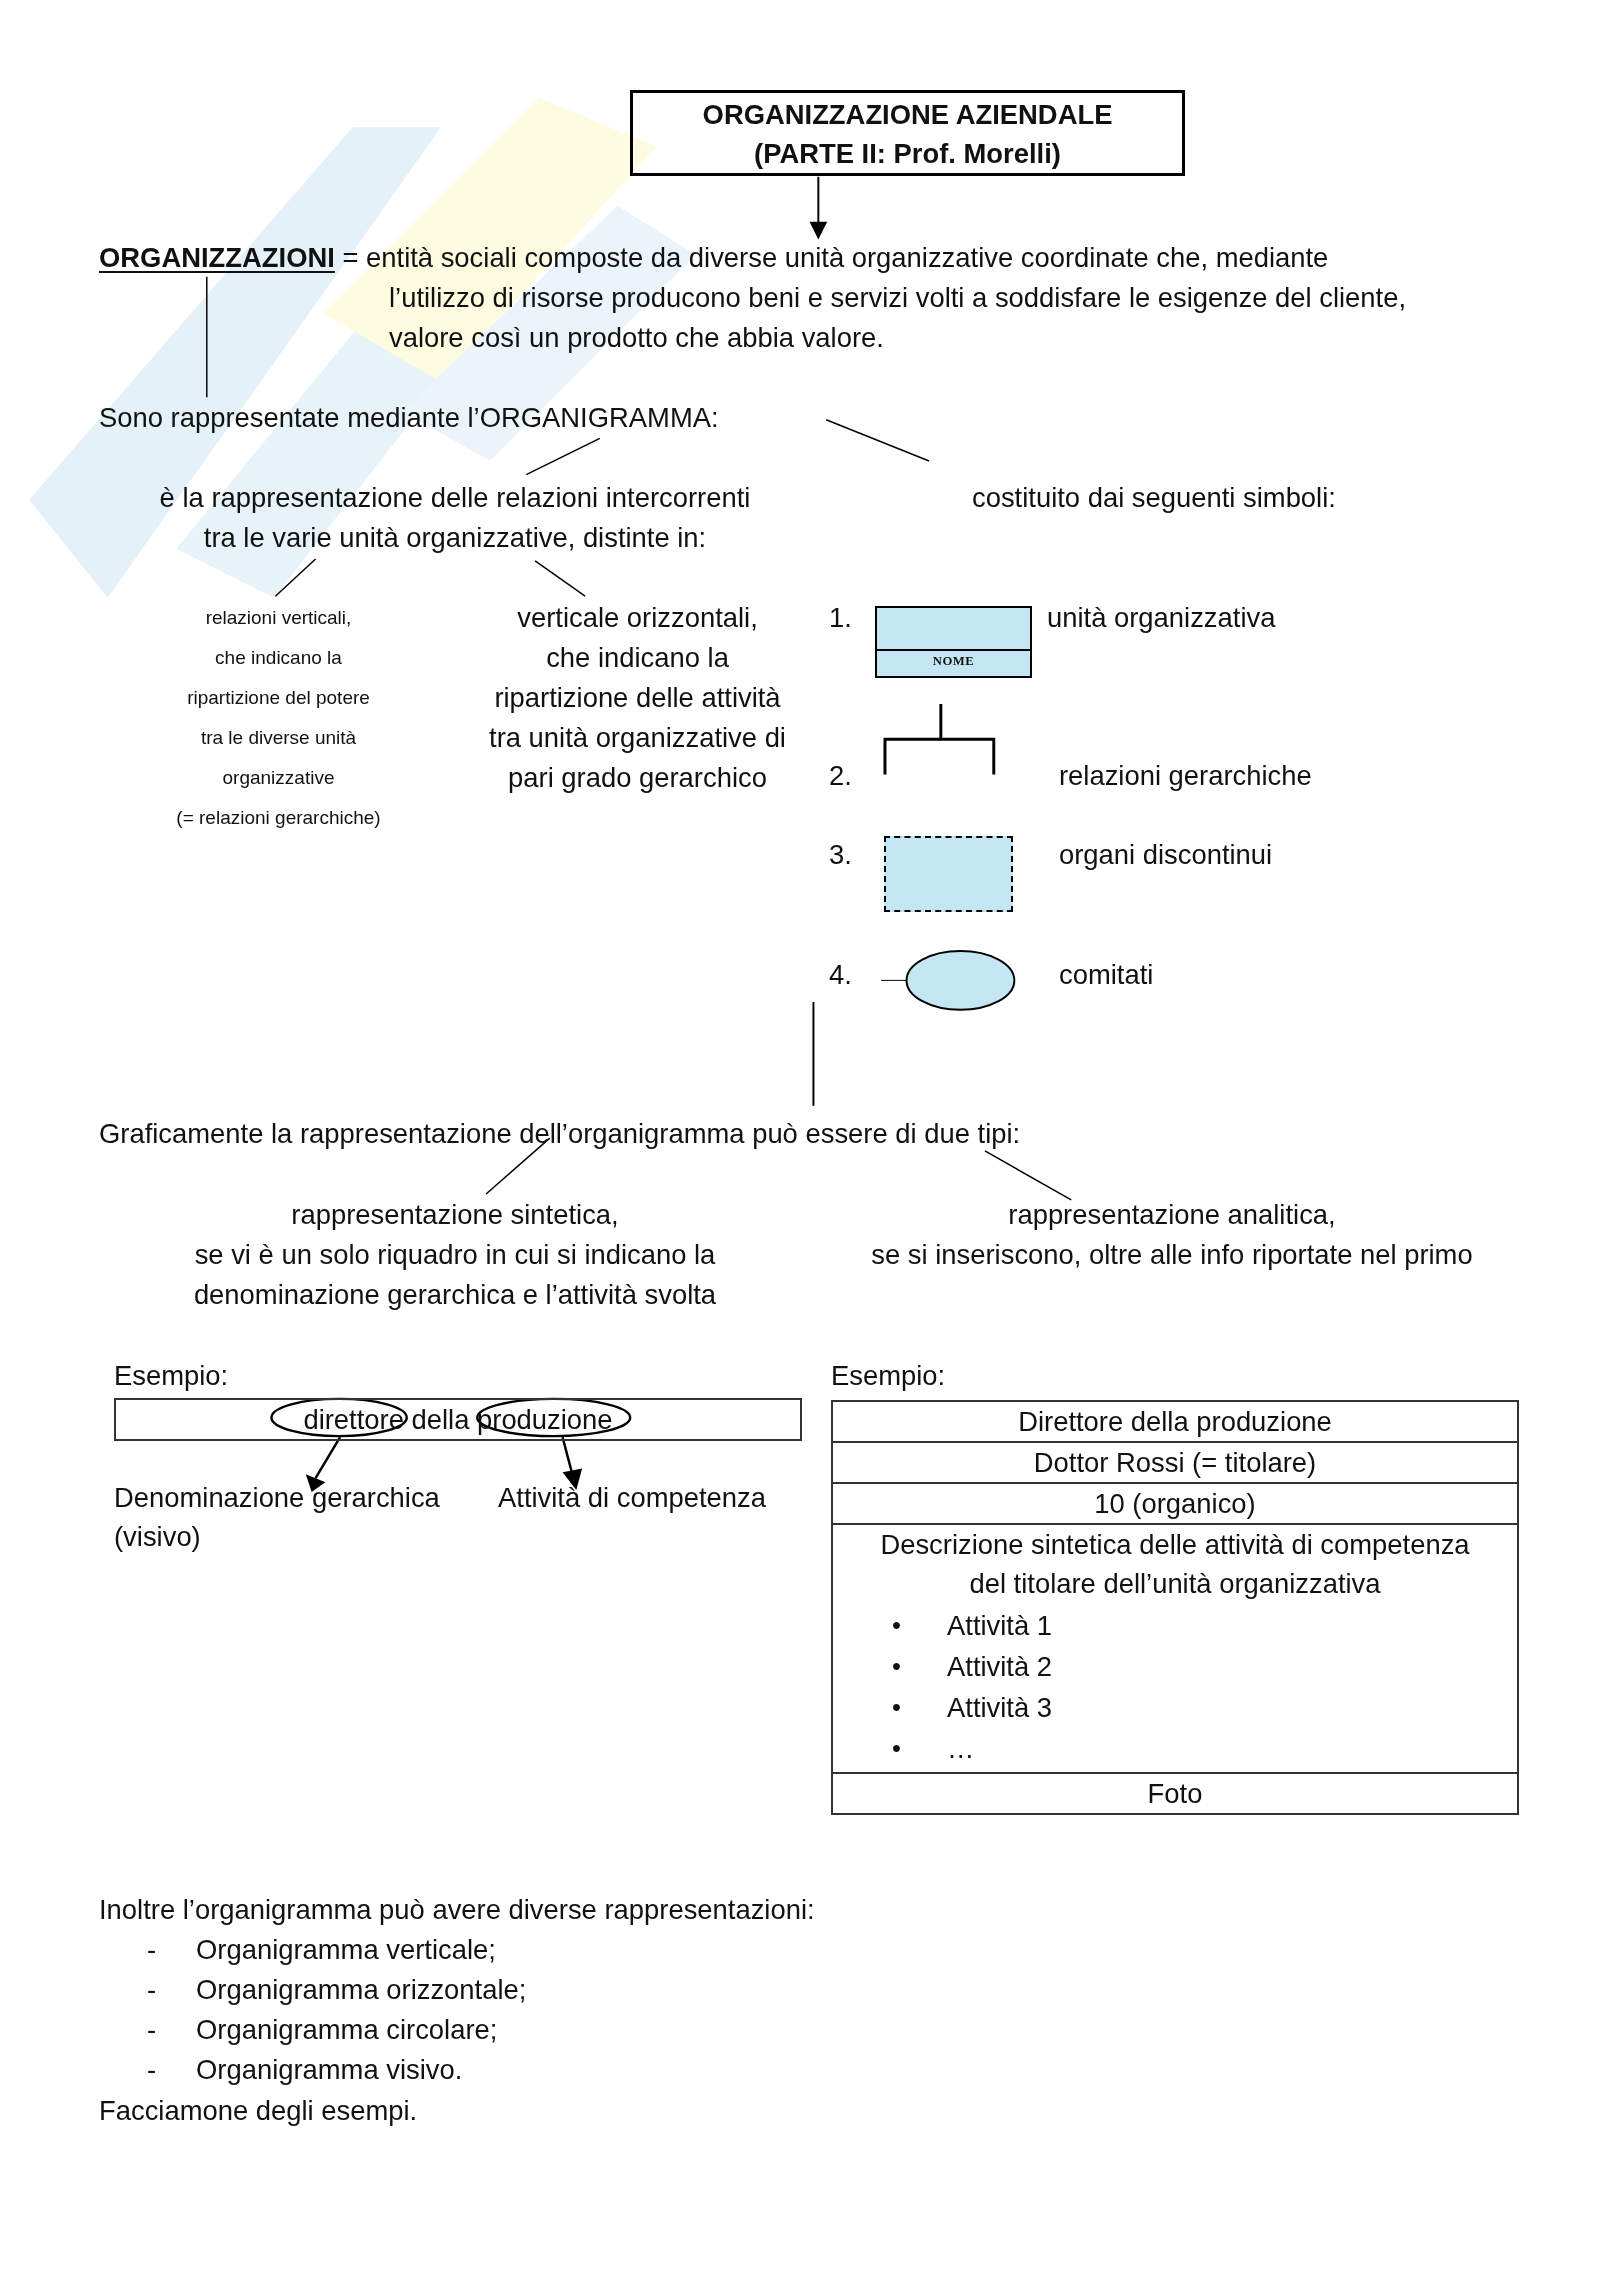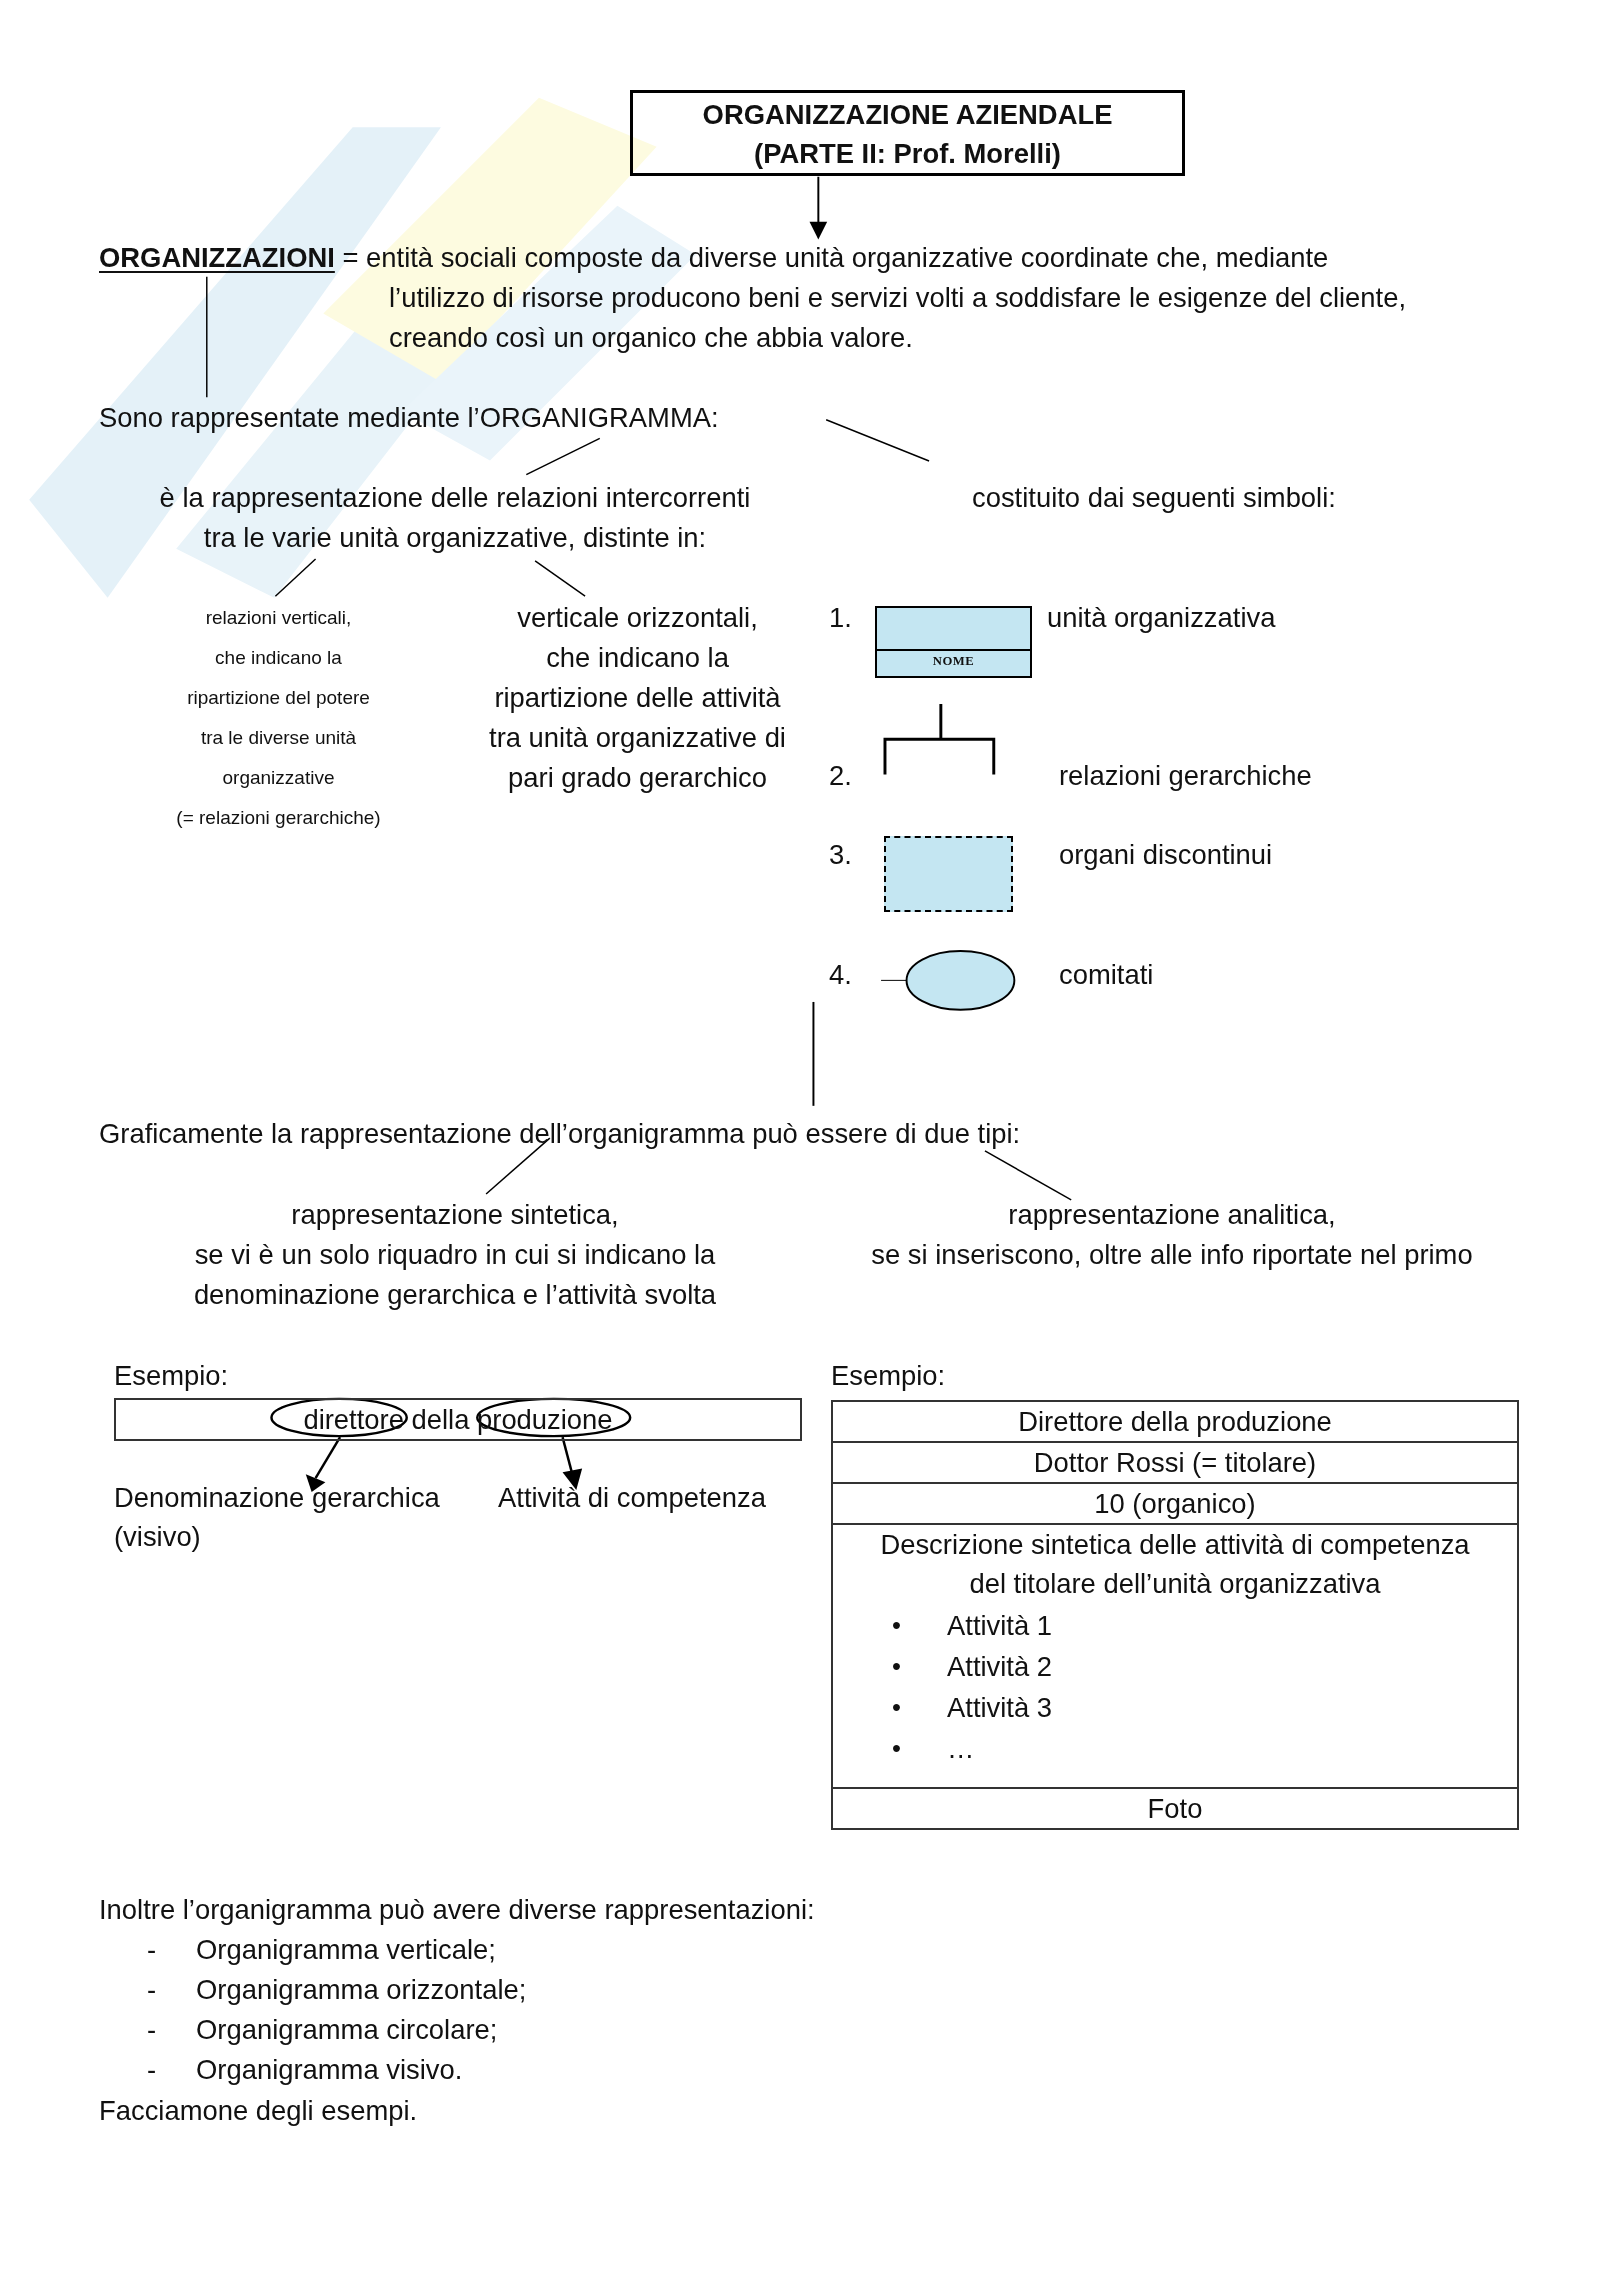--- a/index.html
+++ b/index.html
@@ -20,21 +20,21 @@
   .unit-box .name { font-family: "Liberation Serif", serif; font-weight: bold; font-size: 12.7px;
                     text-align: center; line-height: 21.6px; letter-spacing: 0.5px; }
   .dash-box { position: absolute; left: 884px; top: 836px; width: 129px; height: 76px;
               background: #c4e6f2; border: 2.9px dashed #000; box-sizing: border-box; }
   .table-a { position: absolute; left: 114px; top: 1398px; width: 688px; height: 43px;
              border: 2px solid #333; box-sizing: border-box; }
   .table-b { position: absolute; left: 831px; top: 1400px; width: 688px;
              border: 2px solid #333; box-sizing: border-box; }
   .table-b .row { border-bottom: 2px solid #333; text-align: center; font-size: 27.4px; line-height: 39px; height: 39px; }
   .table-b .row:last-child { border-bottom: none; }
-  .table-b .desc { height: auto; padding-bottom: 18px; }
+  .table-b .desc { height: auto; padding-bottom: 3px; }
   .table-b ul { list-style: none; margin: 2px 0 0 0; padding: 0; text-align: left; }
   .table-b li { position: relative; padding-left: 114px; line-height: 41px; font-size: 27.4px; }
   .table-b li .bullet { position: absolute; left: 59px; top: 0; font-size: 25.5px; }
   .list2 { position: absolute; left: 98px; top: 1890px; font-size: 27.4px; line-height: 40px; }
   .list2 .item { position: relative; padding-left: 98px; white-space: nowrap; }
   .list2 .dash { position: absolute; left: 49px; top: 0; }
 </style>
 </head>
 <body>
 
@@ -86,21 +86,21 @@
 
 <div class="title-box">
   <div>ORGANIZZAZIONE AZIENDALE</div>
   <div>(PARTE II: Prof. Morelli)</div>
 </div>
 
 <div class="t" style="left:99px; top:238px;">
   <span class="bold-u">ORGANIZZAZIONI</span><span> = </span><span>entità sociali composte da diverse unità organizzative coordinate che, mediante</span>
 </div>
 <div class="t" style="left:389px; top:278px;">l’utilizzo di risorse producono beni e servizi volti a soddisfare le esigenze del cliente,</div>
-<div class="t" style="left:389px; top:318px;">creando così un organico che abbia valore.</div>
+<div class="t" style="left:389px; top:318px;">valore così un prodotto che abbia valore.</div>
 
 <div class="t" style="left:99px; top:398px;">Sono rappresentate mediante l’ORGANIGRAMMA:</div>
 <div class="t center" style="left:102px; top:478px; width:706px;">è la rappresentazione delle relazioni intercorrenti</div>
 <div class="t center" style="left:102px; top:518px; width:706px;">tra le varie unità organizzative, distinte in:</div>
 <div class="t" style="left:972px; top:478px;">costituito dai seguenti simboli:</div>
 
 <div class="abs center" style="left:102px; top:598px; width:353px; font-size:19px; line-height:40px;">
   <div>relazioni verticali,</div>
   <div>che indicano la</div>
   <div>ripartizione del potere</div>

